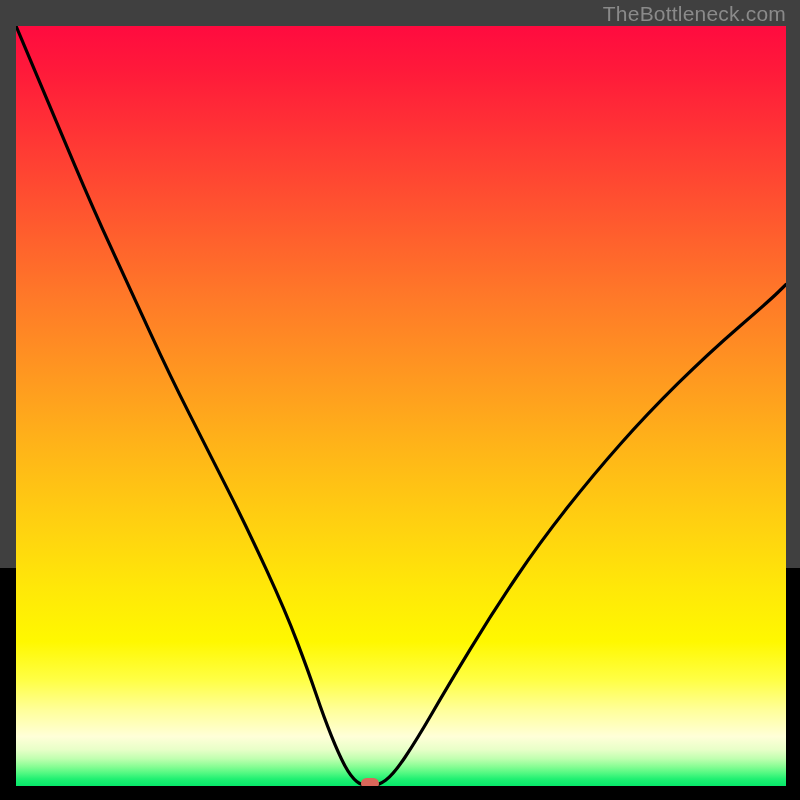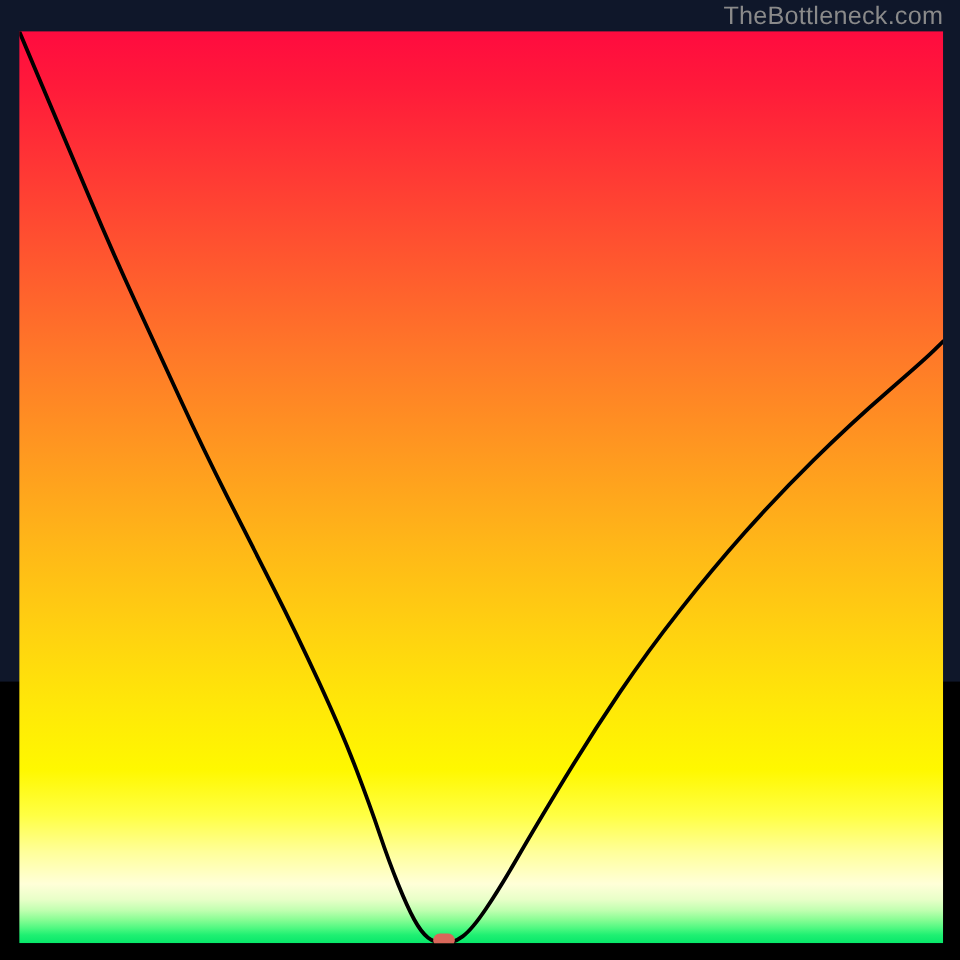--- a/index.html
+++ b/index.html
@@ -10,21 +10,21 @@
     background: #000;
     position: relative;
     font-family: Arial, Helvetica, sans-serif;
   }
   .frame {
     position: absolute;
     top: 0;
     left: 0;
     width: 800px;
     height: 568px;
-    background: #0f172a;
+    background: #404040;
   }
   .plot {
     position: absolute;
     top: 26px;
     left: 16px;
     width: 770px;
     height: 760px;
     overflow: hidden;
   }
   .gradient {

